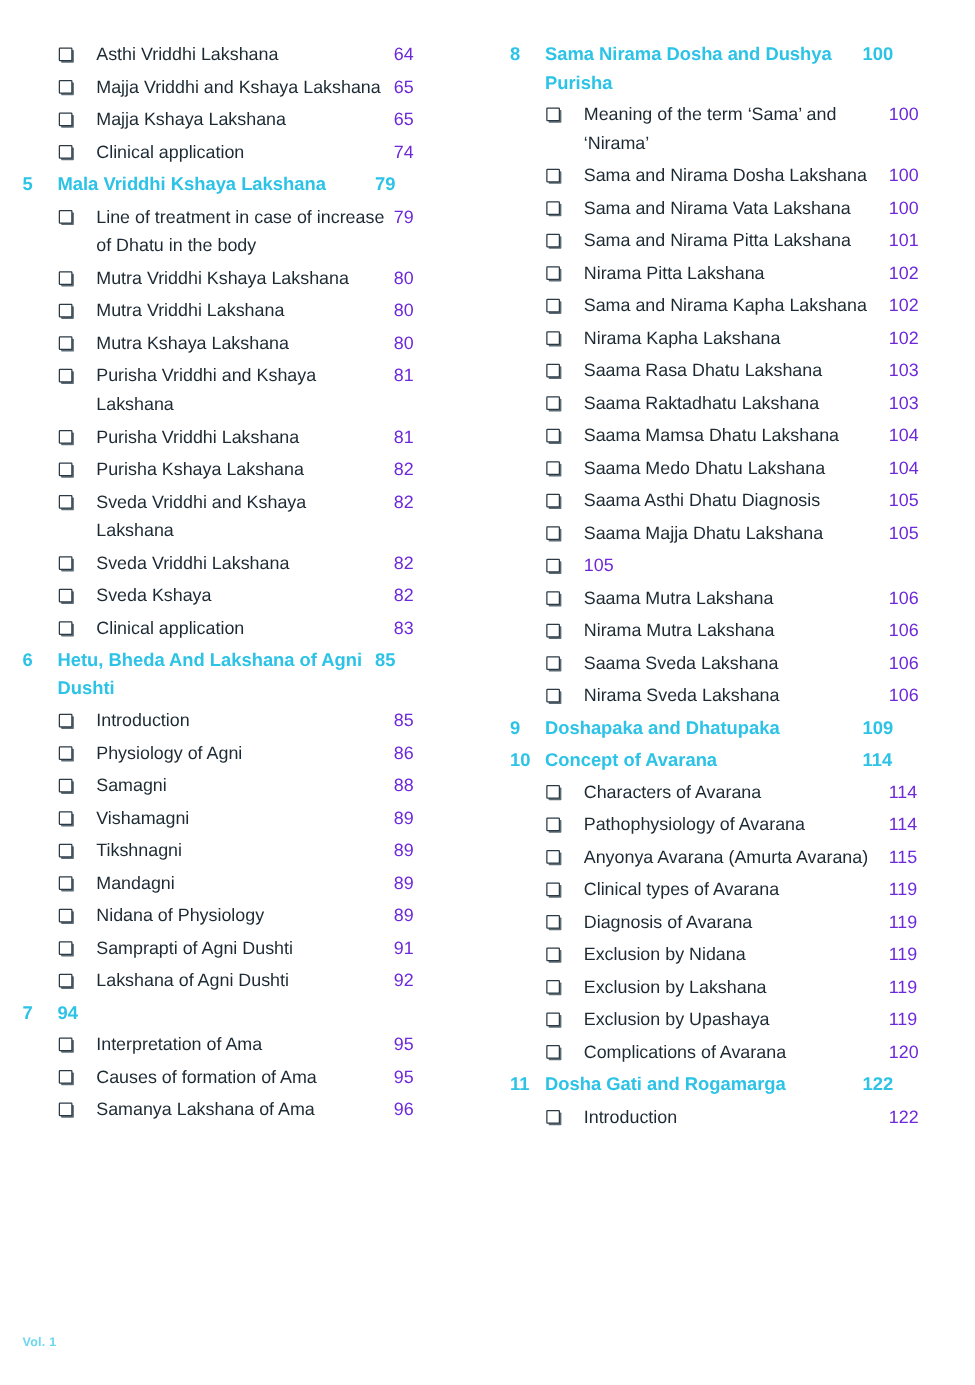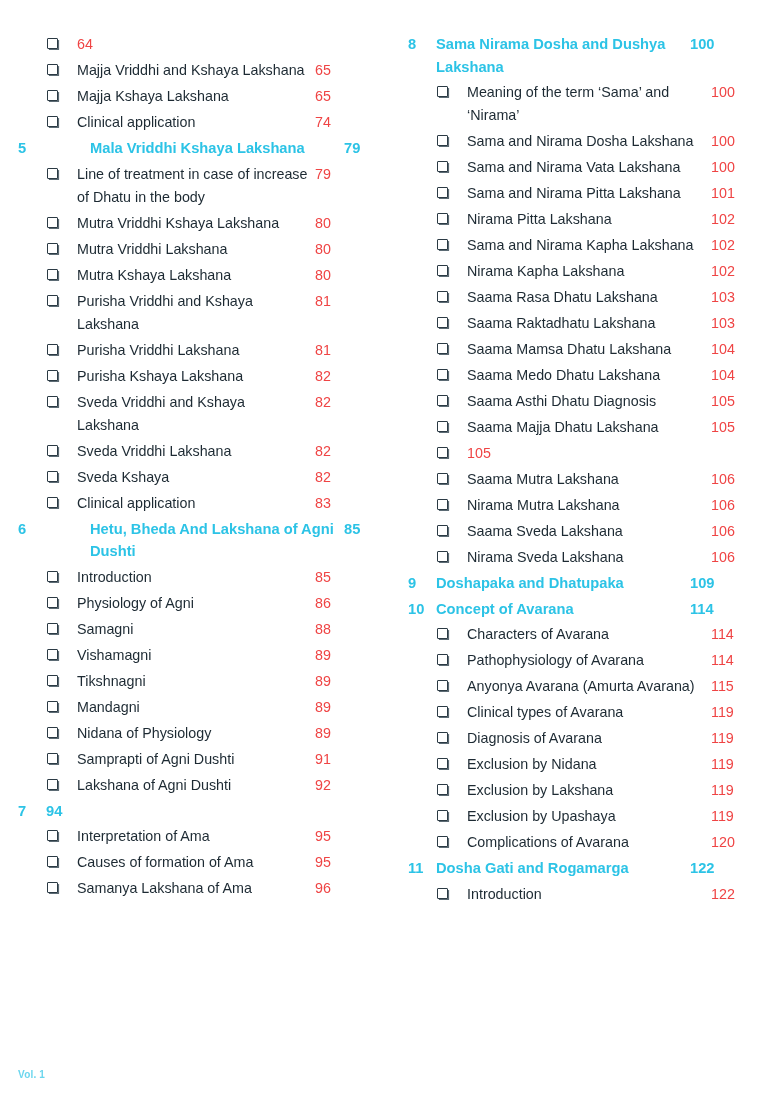--- a/index.html
+++ b/index.html
@@ -99,35 +99,35 @@
     position: relative;
     top: -1px;
   }
   .entry .title {
     flex: 1 1 auto;
     padding-right: 6px;
   }
   .entry .page {
     flex: 0 0 44px;
     text-align: left;
-    color: #ef4444;
+    color: #6d28d9;
   }
 
   
   .column.right .chapter .page,
   .column.right .entry .page { flex: 0 0 48px; }
 
   .column.left .chapter .num { flex: 0 0 28px; }
   .column.right .chapter .num { flex: 0 0 28px; }
 
   
   .column.right .entry .title { max-width: 238px; }
   .column.right .chapter .title { max-width: 248px; }
   .column.left .entry .title { max-width: 232px; }
-  .column.left .chapter .title { max-width: 248px; margin-left: 44px; }
+  .column.left .chapter .title { max-width: 248px; }
 
   
   #footer {
     position: absolute;
     left: 18px;
     bottom: 28px;
     color: #6BD6EE;
     font-size: 10px;
     font-weight: bold;
     letter-spacing: 0.2px;
@@ -136,20 +136,21 @@
 </head>
 <body>
 
 <div id="toc-page">
 
   <div class="columns">
 
     <div class="column left" id="col-left">
         <div class="entry">
           <span class="bullet"><span class="sq"></span></span>
+          <span class="title">Asthi Vriddhi Lakshana</span>
           <span class="page">64</span>
         </div>
         <div class="entry">
           <span class="bullet"><span class="sq"></span></span>
           <span class="title">Majja Vriddhi and Kshaya Lakshana</span>
           <span class="page">65</span>
         </div>
         <div class="entry">
           <span class="bullet"><span class="sq"></span></span>
           <span class="title">Majja Kshaya Lakshana</span>
@@ -286,21 +287,21 @@
         </div>
         <div class="entry">
           <span class="bullet"><span class="sq"></span></span>
           <span class="title">Samanya Lakshana of Ama</span>
           <span class="page">96</span>
         </div>
       </div>
     <div class="column right" id="col-right">
         <div class="chapter">
           <span class="num">8</span>
-          <span class="title">Sama Nirama Dosha and Dushya Lakshana</span>
+          <span class="title">Sama Nirama Dosha and Dushya Purisha</span>
           <span class="page">100</span>
         </div>
         <div class="entry">
           <span class="bullet"><span class="sq"></span></span>
           <span class="title">Meaning of the term ‘Sama’ and ‘Nirama’</span>
           <span class="page">100</span>
         </div>
         <div class="entry">
           <span class="bullet"><span class="sq"></span></span>
           <span class="title">Sama and Nirama Dosha Lakshana</span>

